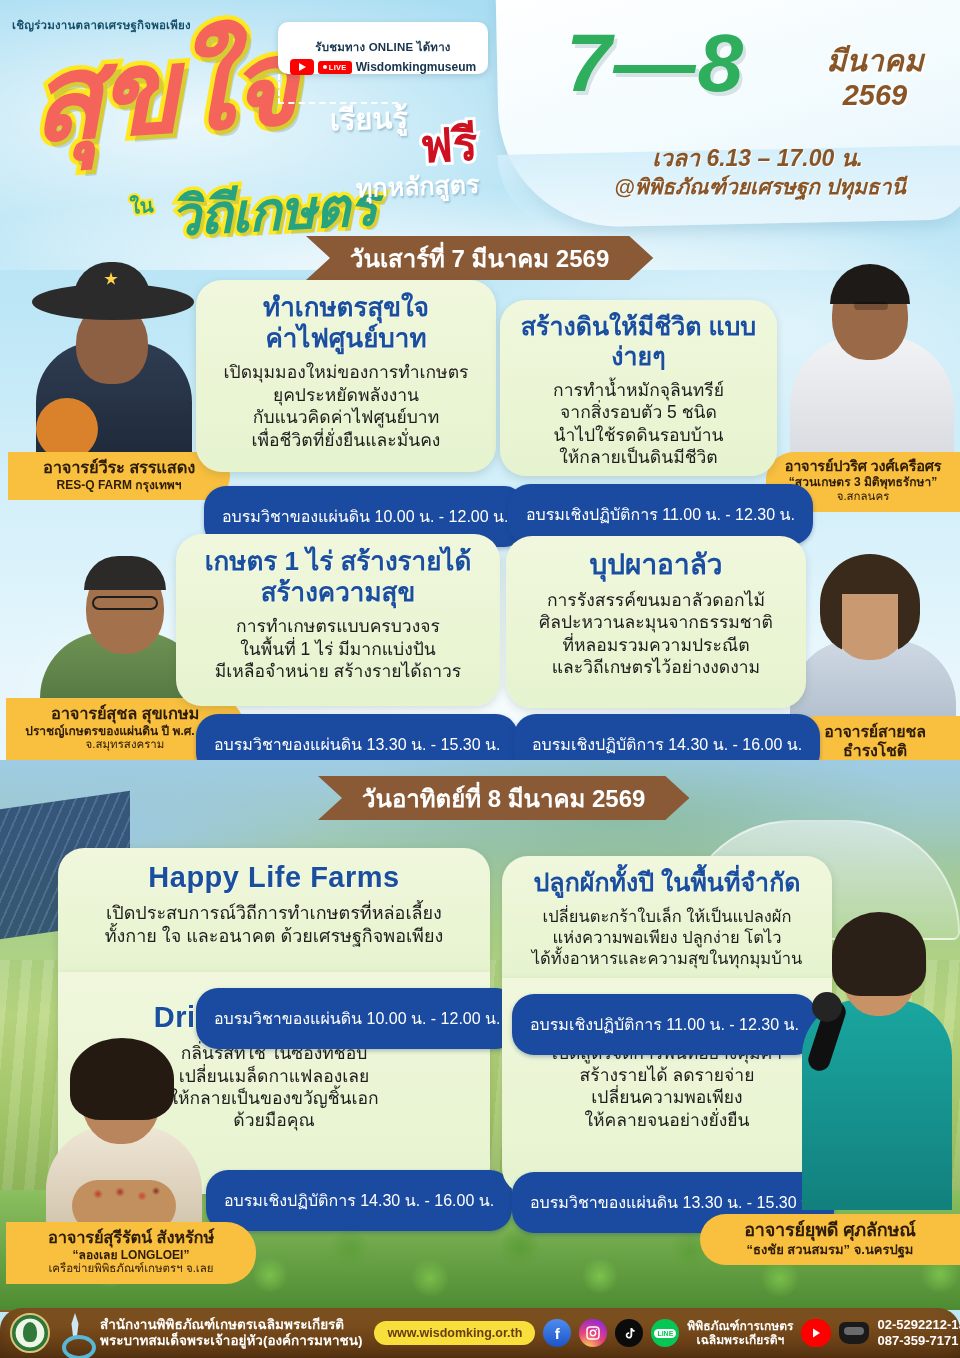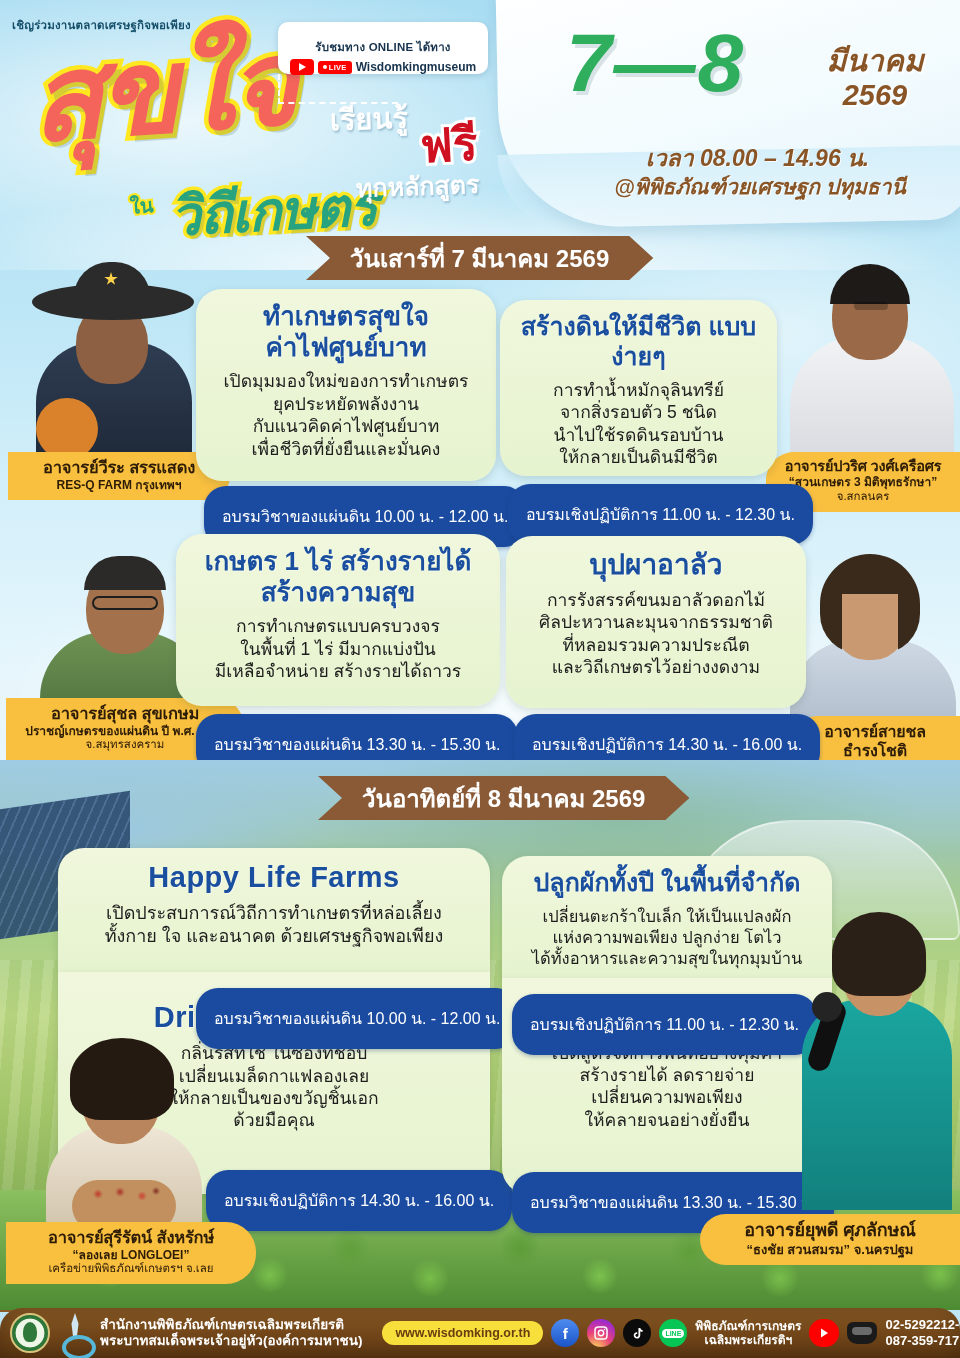--- a/index.html
+++ b/index.html
@@ -284,21 +284,21 @@
     width:16px;height:24px; background:#cfe6f2;
     clip-path:polygon(50% 0,72% 45%,62% 100%,38% 100%,28% 45%);
   }
   .crown-logo::after{
     content:""; position:absolute; left:4px; top:22px;
     width:26px;height:17px;border:4px solid #57b7d8;border-radius:50%;
   }
   .org-name{ color:#fff; font-size:13.5px; font-weight:700; line-height:1.22; flex:none; }
   .web-pill{
     background:#f7e03c; color:#6a3c10; font-size:12.5px; font-weight:700;
-    border-radius:14px; padding:5px 13px; flex:none; margin-left:12px;
+    border-radius:14px; padding:5px 13px; flex:none; margin-left:4px;
   }
   .sicon{ width:28px;height:28px;border-radius:50%; flex:none;
           display:flex;align-items:center;justify-content:center;
           color:#fff;font-size:15px;font-weight:700; }
   .s-fb{background:linear-gradient(180deg,#4e8cf0,#1b54c7);}
   .s-ig{background:radial-gradient(circle at 30% 105%,#fdd757,#e8437a 45%,#a72cc6 78%,#6d3ae0);}
   .s-tt{background:#0b0b0b; position:relative;}
   .s-yt{background:#ff0000; border-radius:14px; width:30px;}
   .s-line{background:#06c755;}
   .s-line span{ background:#fff;color:#06c755;font-size:7px;border-radius:7px;padding:1px 3px;font-weight:700;}
@@ -344,39 +344,39 @@
 
   <div class="learn">เรียนรู้</div>
   <div class="free">ฟรี</div>
   <div class="allcourse">ทุกหลักสูตร</div>
 
   <div class="date-big">7—8</div>
   <div class="date-month">
     <div>มีนาคม</div>
     <div class="date-year">2569</div>
   </div>
-  <div class="date-time">เวลา 08.00 – 14.96 น.</div>
+  <div class="date-time">เวลา 6.13 – 17.00 น.</div>
   <div class="date-place">@พิพิธภัณฑ์วยเศรษฐก ปทุมธานี</div>
 
   <div class="day-banner" id="day1-banner">วันเสาร์ที่ 7 มีนาคม 2569</div>
 
   <div class="photo" style="left:18px;top:250px;width:190px;height:215px;">
     <div style="position:absolute;left:18px;top:92px;width:156px;height:130px;border-radius:60px 60px 10px 10px;background:linear-gradient(180deg,#2f3d52,#1d2737);"></div>
     <div style="position:absolute;left:58px;top:52px;width:72px;height:82px;border-radius:50% 50% 44% 44%;background:#8d6043;"></div>
     <div style="position:absolute;left:14px;top:34px;width:162px;height:36px;border-radius:50%;background:#2b2b2b;"></div>
     <div style="position:absolute;left:56px;top:12px;width:76px;height:42px;border-radius:40px 40px 8px 8px;background:#2b2b2b;"></div>
     <div style="position:absolute;left:86px;top:22px;width:14px;height:14px;background:#ffd24a;clip-path:polygon(50% 0,61% 35%,98% 35%,68% 57%,79% 91%,50% 70%,21% 91%,32% 57%,2% 35%,39% 35%);"></div>
     <div style="position:absolute;left:18px;top:148px;width:62px;height:62px;border-radius:50%;background:#d9822b;"></div>
   </div>
   <div class="nametag" style="left:8px;top:452px;width:222px;border-radius:0 28px 28px 0;">
     <div class="n1">อาจารย์วีระ สรรแสดง</div>
     <div class="n2">RES-Q FARM กรุงเทพฯ</div>
   </div>
 
-  <div class="card" style="left:196px;top:289px;width:300px;height:192px;">
+  <div class="card" style="left:196px;top:280px;width:300px;height:192px;">
     <div class="card-title" style="white-space:pre-line;">ทำเกษตรสุขใจ
 ค่าไฟศูนย์บาท</div>
     <div class="card-desc">เปิดมุมมองใหม่ของการทำเกษตร
 ยุคประหยัดพลังงาน
 กับแนวคิดค่าไฟศูนย์บาท
 เพื่อชีวิตที่ยั่งยืนและมั่นคง</div>
   </div>
   <div class="time-pill float" style="left:204px;top:474px;">อบรมวิชาของแผ่นดิน  10.00 น. - 12.00 น.</div>
 
   <div class="photo" style="left:770px;top:240px;width:190px;height:225px;">

